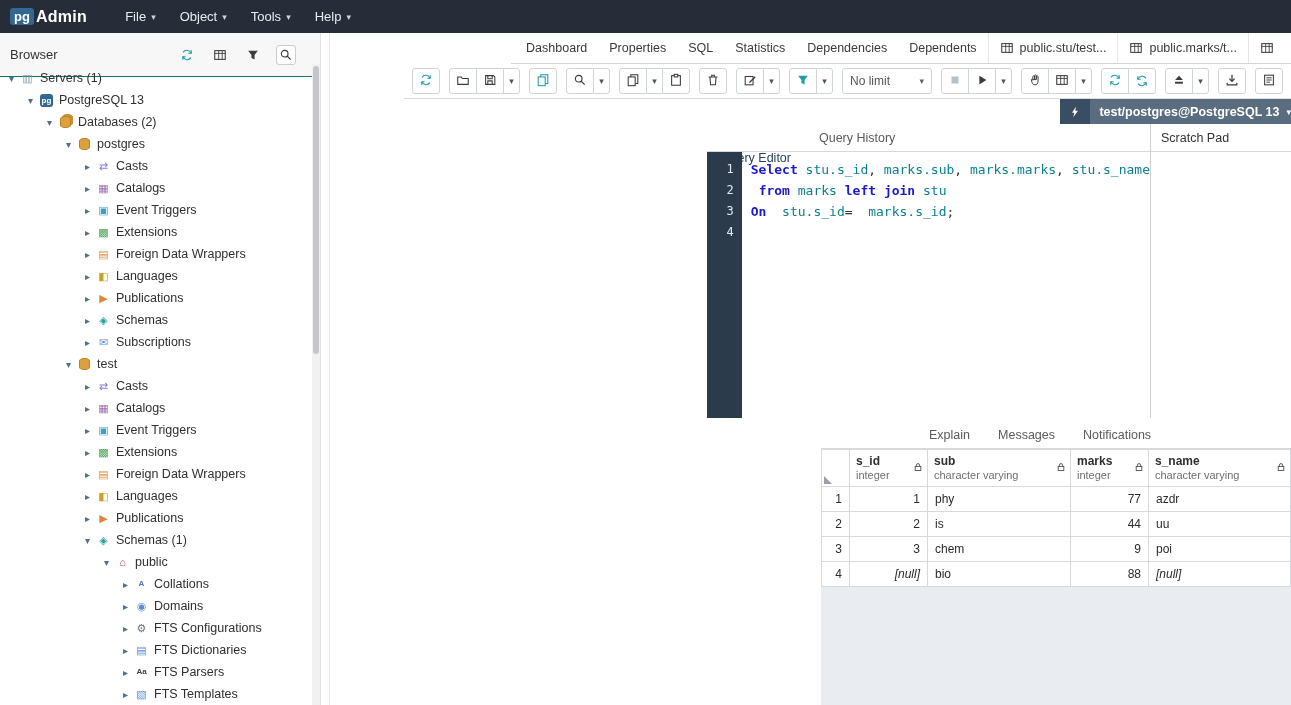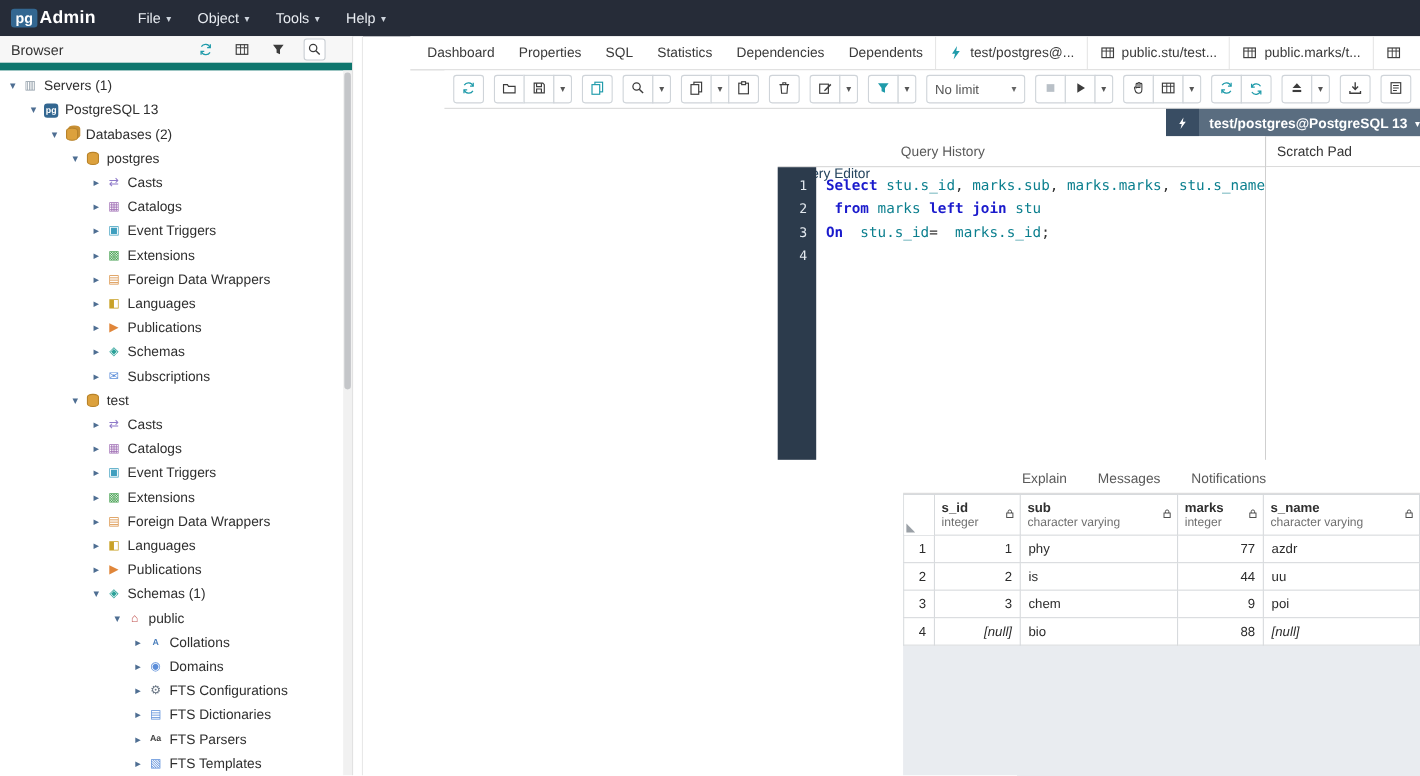--- a/index.html
+++ b/index.html
@@ -13,21 +13,21 @@
   .logo-pg { background:#336791; color:#fff; font-weight:bold; font-size:13px; padding:1px 4px; border-radius:3px; margin-right:2px; }
   .logo-admin { color:#fff; font-weight:bold; font-size:16px; letter-spacing:.3px; }
   .menubar { display:flex; height:100%; }
   .menu-item { color:#e9edf2; font-size:13px; display:flex; align-items:center; padding:0 12px; cursor:pointer; }
   .menu-item .mcaret { font-size:9px; margin-left:5px; color:#cdd4dc; }
 
   
   .content { flex:1; display:flex; min-height:0; }
   .sidebar { width:321px; flex:0 0 321px; position:relative; background:#fff; border-right:1px solid #e2e2e2; }
   .vsplit { width:9px; flex:0 0 9px; background:#fff; border-right:1px solid #e8e8e8; }
-  .browser-header { height:31px; display:flex; align-items:center; padding:0 10px; background:#f7f7f7; border-bottom:7px solid #0f766e; }
+  .browser-header { height:44px; display:flex; align-items:center; padding:0 10px; background:#f7f7f7; border-bottom:1px solid #0f766e; }
   .browser-title { font-size:13px; color:#333; }
   .browser-tools { margin-left:auto; display:flex; align-items:center; gap:13px; padding-right:14px; }
   .btool { width:20px; height:20px; display:flex; align-items:center; justify-content:center; color:#3c3c3c; cursor:pointer; }
   .btool.teal { color:#1f9baa; }
   .btool.boxed { border:1px solid #c9ced3; border-radius:3px; background:#fff; }
   .btool svg { width:14px; height:14px; }
 
   
   .tree { position:absolute; top:31px; left:0; right:8px; bottom:0; overflow:hidden; padding-top:3px; }
   .tree-row { height:22px; display:flex; align-items:center; cursor:pointer; white-space:nowrap; }
@@ -399,28 +399,20 @@
             <span>SQL</span>
           </div>
           <div class="mtab">
             <span>Statistics</span>
           </div>
           <div class="mtab">
             <span>Dependencies</span>
           </div>
           <div class="mtab">
             <span>Dependents</span>
-          </div>
-          <div class="mtab icon-tab">
-            <span class="mic teal">
-              <svg viewBox="0 0 16 16">
-                <path d="M9.2 1L4 9h3.1L5.6 15 12 6.2H8.4L9.2 1z" fill="currentColor"></path>
-              </svg>
-            </span>
-            <span>test/postgres@...</span>
           </div>
           <div class="mtab icon-tab">
             <span class="mic dark">
               <svg viewBox="0 0 16 16">
                 <rect x="2" y="3" width="12" height="10" fill="none" stroke="currentColor" stroke-width="1.2"></rect>
                 <path d="M2 6.2h12M6.5 3v10M10.5 3v10" stroke="currentColor" stroke-width="1"></path>
               </svg>
             </span>
             <span>public.stu/test...</span>
           </div>

